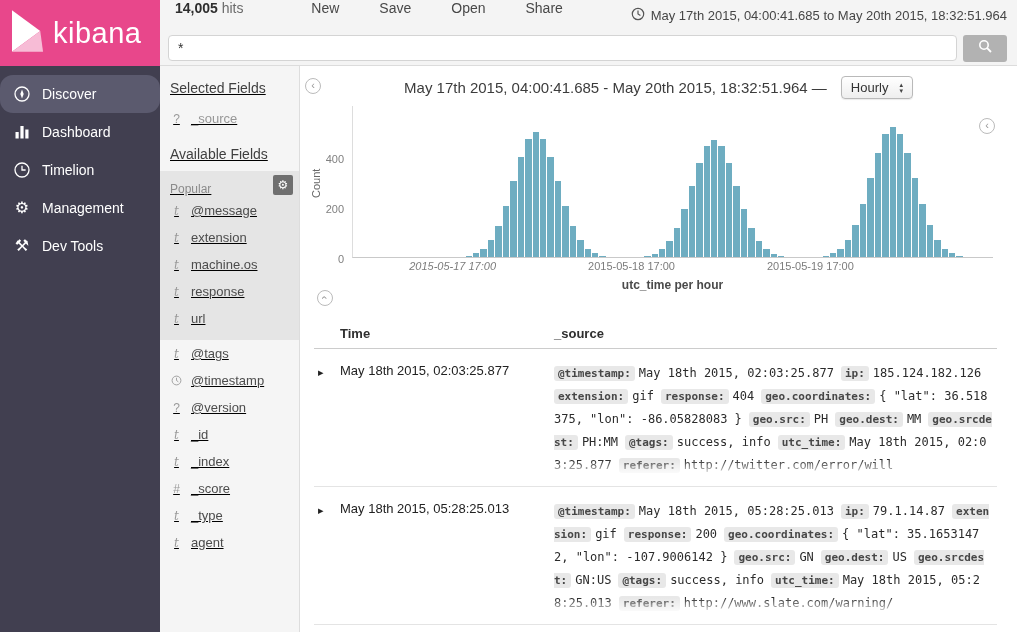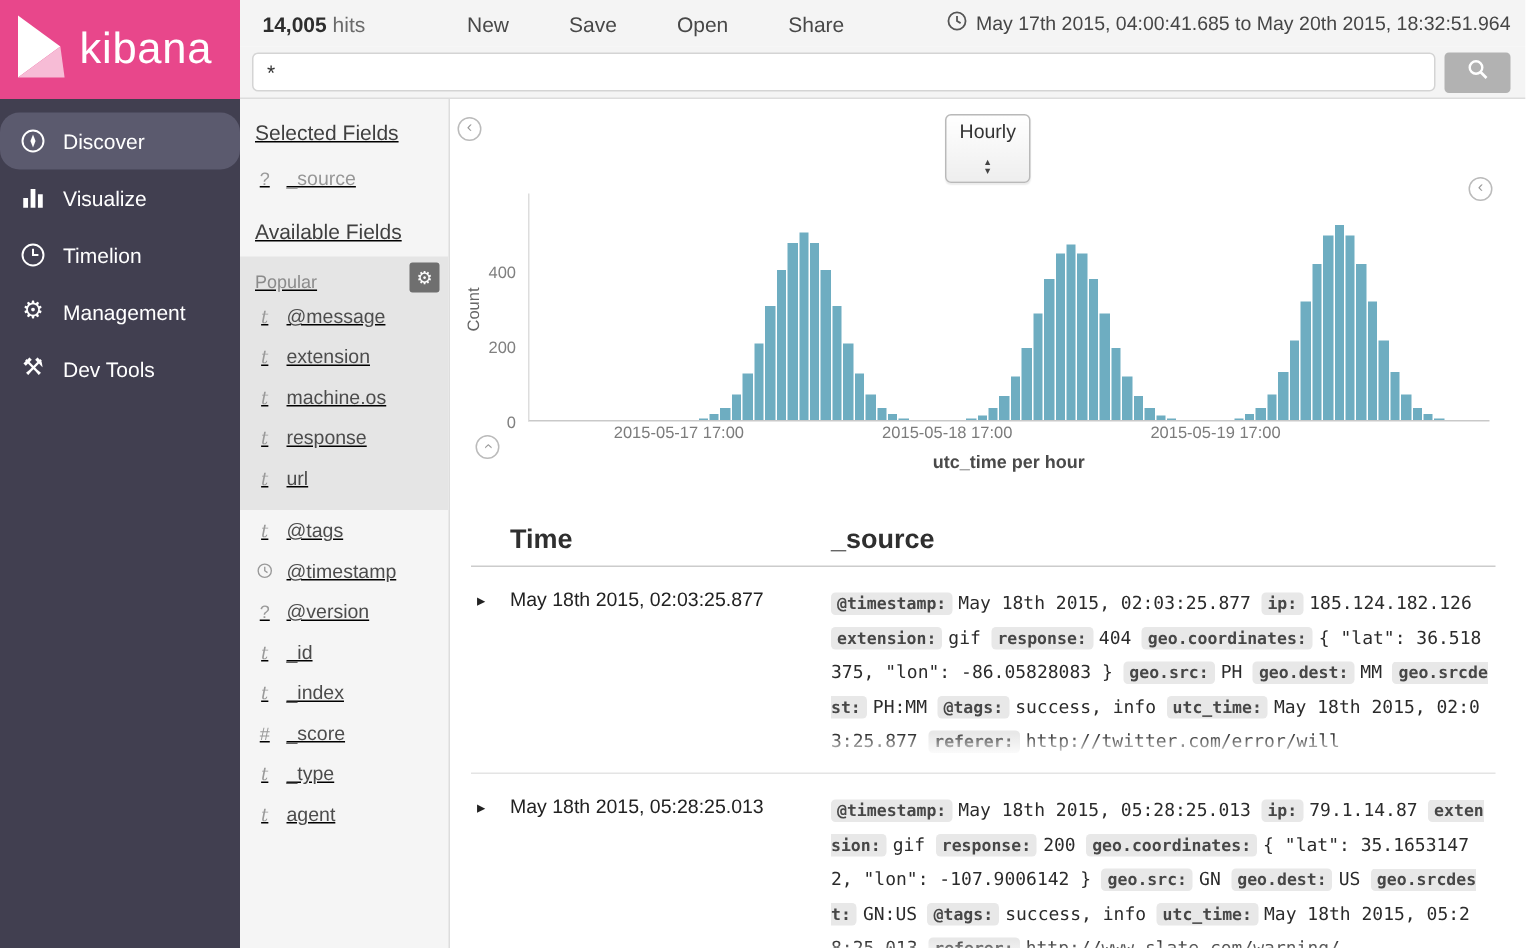--- a/index.html
+++ b/index.html
@@ -15,21 +15,21 @@
   .brand { height:66px; background:#e8478b; display:flex; align-items:center; gap:9px; padding-left:12px; }
   .brand-word { color:#fff; font-size:29px; font-weight:400; letter-spacing:.5px; }
   .nav { flex:1; background:#413f50; padding-top:9px; }
   .nav-item { height:38px; display:flex; align-items:center; gap:11px; padding-left:13px; color:#fff; font-size:14px; cursor:pointer; }
   .nav-item.active { background:#5b5a6e;border-radius:13px; }
   .nav-ic { width:18px; display:flex; justify-content:center; align-items:center; }
   .char-ic { font-size:16px; color:#fff; line-height:18px; }
 
   
   .right { flex:1; display:flex; flex-direction:column; min-width:0; }
-  .toolbar { height:31px; background:#f4f4f4; display:flex; align-items:center; padding:0 10px 0 15px; font-size:13px; color:#555; flex:none; }
+  .toolbar { height:31px; background:#f4f4f4; display:flex; padding:0 10px 0 15px; font-size:13px; color:#555; flex:none; }
   .hits { white-space:nowrap; color:#6a6a6a; font-size:14px; }
   .hits b { color:#2e2e2e; }
   .menu { flex:1; display:flex; justify-content:center; gap:40px; }
   .menu a { color:#484848; text-decoration:none; font-size:14px; cursor:pointer; }
   .timepicker { display:flex; align-items:center; gap:6px; white-space:nowrap; cursor:pointer; color:#464646; font-size:13px; }
   .searchrow { height:35px; background:#f4f4f4; border-bottom:1px solid #dcdcdc; display:flex; align-items:center; gap:6px; padding:0 10px 0 8px; flex:none; }
   .searchrow input { flex:1; height:26px; border:1px solid #d4d4d4; border-radius:4px; padding:0 9px; font-size:14px; color:#333; background:#fff; outline:none; }
   .search-btn { width:44px; height:27px; background:#b2b2b2; border:none; border-radius:3px; display:flex; align-items:center; justify-content:center; cursor:pointer; }
 
   
@@ -47,37 +47,37 @@
   .gear-btn { position:absolute; top:4px; right:6px; width:20px; height:20px; background:#6f6f6f; border:none; border-radius:2px; color:#fff; font-size:12px; line-height:20px; text-align:center; padding:0; cursor:pointer; }
 
   
   .discover { flex:1; position:relative; min-width:0; background:#fff; }
   .circle-btn { width:16px; height:16px; border:1px solid #bbb; border-radius:50%; color:#999; font-size:11px; line-height:13px; text-align:center; display:inline-block; cursor:pointer; background:#fff; }
   .collapse-fields { position:absolute; left:5px; top:12px; }
   .expand-chart { position:absolute; right:22px; top:52px; }
   .collapse-chart { position:absolute; left:17px; top:224px; }
   .rot-up { display:inline-block; transform:rotate(90deg); }
   .title-row { margin-top:10px; font-size:15px; color:#3c3c3c; display:flex; align-items:center; justify-content:center; gap:14px; }
-  .sel { display:inline-flex; align-items:center; gap:11px; border:1px solid #b9b9b9; border-radius:4px; background:linear-gradient(#fff,#eee); padding:3px 9px; font-size:13px; color:#333; cursor:pointer; box-shadow:0 1px 1px rgba(0,0,0,.08);flex-direction:column; }
+  .sel { display:inline-flex; align-items:center; gap:11px; border:1px solid #b9b9b9; border-radius:4px; background:linear-gradient(#fff,#eee); padding:3px 9px; font-size:13px; color:#333; cursor:pointer; box-shadow:0 1px 1px rgba(0,0,0,.08); }
   .updown { display:flex; flex-direction:column; font-size:7px; line-height:6px; color:#444; }
 
   .chart-wrap { margin:7px 24px 0 6px; position:relative; }
   .chart-row { display:flex; }
   .yaxis { width:46px; flex:none; position:relative; height:152px; }
   .ylab { position:absolute; left:4px; top:92px; transform:rotate(-90deg); transform-origin:0 0; font-size:11px; color:#666; }
   .ytick { position:absolute; right:8px; font-size:11px; color:#808080; }
   .plot { flex:1; height:152px; position:relative; border-left:1px solid #ddd; border-bottom:1px solid #c9c9c9; }
   .bars { position:absolute; left:1px; right:0; bottom:0; top:11px; display:flex; align-items:flex-end; }
   .bar { flex:1 1 0; margin-right:1px; min-width:0; }
   .xticks { margin-left:46px; position:relative; height:15px; font-size:11px; color:#7c7c7c; }
   .xtick { position:absolute; top:2px; transform:translateX(-50%); white-space:nowrap; }
   .xlabel { margin-left:46px; text-align:center; font-size:12px; font-weight:bold; color:#4a4a4a; margin-top:5px; }
 
   .doc-table { margin:26px 20px 0 14px; }
-  .thead { display:grid; grid-template-columns:26px 214px 1fr; font-size:18px; font-weight:bold; color:#2f2f2f; padding:8px 0 7px; border-bottom:1px solid #ccc; }
+  .thead { display:grid; grid-template-columns:26px 214px 1fr; font-size:13px; font-weight:bold; color:#2f2f2f; padding:8px 0 7px; border-bottom:1px solid #ccc; }
   .trow { display:grid; grid-template-columns:26px 214px 1fr; padding:13px 0 12px; border-bottom:1px solid #e4e4e4; align-items:start; }
   .expander { font-size:11px; color:#222; cursor:pointer; padding-left:4px; line-height:18px; background:none; border:none; text-align:left; }
   .time-cell { font-size:13px; color:#222; padding-top:1px; }
   .src-cell { position:relative; max-height:112px; overflow:hidden; font-family:"DejaVu Sans Mono", monospace; font-size:12px; line-height:23px; color:#2b2b2b; word-break:break-all; padding-right:4px; }
   .src-cell::after { content:""; position:absolute; left:0; right:0; bottom:0; height:14px; background:linear-gradient(rgba(255,255,255,0), rgba(255,255,255,.85)); }
   .kbadge { background:#e8e8e8; border-radius:3px; padding:1px 4px; font-weight:bold; font-size:11px; color:#474747; }
   .kval { margin:0 7px 0 4px; }
 </style>
 </head>
 <body>
@@ -105,21 +105,21 @@
           <span>Discover</span>
         </div>
         <div class="nav-item">
           <span class="nav-ic">
             <svg width="18" height="18" viewBox="0 0 18 18">
               <rect x="2.5" y="9" width="3.2" height="6.5" fill="#fff"></rect>
               <rect x="7.4" y="3" width="3.2" height="12.5" fill="#fff"></rect>
               <rect x="12.3" y="6.5" width="3.2" height="9" fill="#fff"></rect>
             </svg>
           </span>
-          <span>Visualize</span>
+          <span>Dashboard</span>
         </div>
         <div class="nav-item">
           <span class="nav-ic">
             <svg width="18" height="18" viewBox="0 0 18 18">
               <circle cx="9" cy="9" r="7" fill="none" stroke="#fff" stroke-width="1.3"></circle>
               <path d="M9 4.8 V9 H12.6" fill="none" stroke="#fff" stroke-width="1.3"></path>
             </svg>
           </span>
           <span>Timelion</span>
         </div>
@@ -275,20 +275,21 @@
             </div>
         </div>
       </aside>
 
       <main class="discover">
         <span class="circle-btn collapse-fields"><span>‹</span></span>
         <span class="circle-btn expand-chart"><span>‹</span></span>
         <span class="circle-btn collapse-chart"><span class="rot-up">‹</span></span>
 
         <div class="title-row">
+          <span>May 17th 2015, 04:00:41.685 - May 20th 2015, 18:32:51.964 —</span>
           <span class="sel">
             <span>Hourly</span>
             <span class="updown">
                 <span>▴</span>
                 <span>▾</span>
               </span>
           </span>
         </div>
 
         <div class="chart-wrap">
@@ -384,21 +385,21 @@
                   <div class="bar" style="height: 3.75px; background: rgb(110, 173, 193);"></div>
                   <div class="bar" style="height: 1.5px; background: rgb(110, 173, 193);"></div>
                   <div class="bar" style="height: 0px; background: rgb(110, 173, 193);"></div>
                   <div class="bar" style="height: 0px; background: rgb(110, 173, 193);"></div>
                   <div class="bar" style="height: 0px; background: rgb(110, 173, 193);"></div>
                   <div class="bar" style="height: 0px; background: rgb(110, 173, 193);"></div>
                 </div>
             </div>
           </div>
           <div class="xticks">
-              <span class="xtick" style="left: 15.6977%;">2015-05-17 17:00</span>
+              <span class="xtick" style="left: 15.6977%; font-style: italic;">2015-05-17 17:00</span>
               <span class="xtick" style="left: 43.6047%;">2015-05-18 17:00</span>
               <span class="xtick" style="left: 71.5116%;">2015-05-19 17:00</span>
             </div>
           <div class="xlabel">utc_time per hour</div>
         </div>
 
         <div class="doc-table">
           <div class="thead">
             <span></span>
             <span>Time</span>

